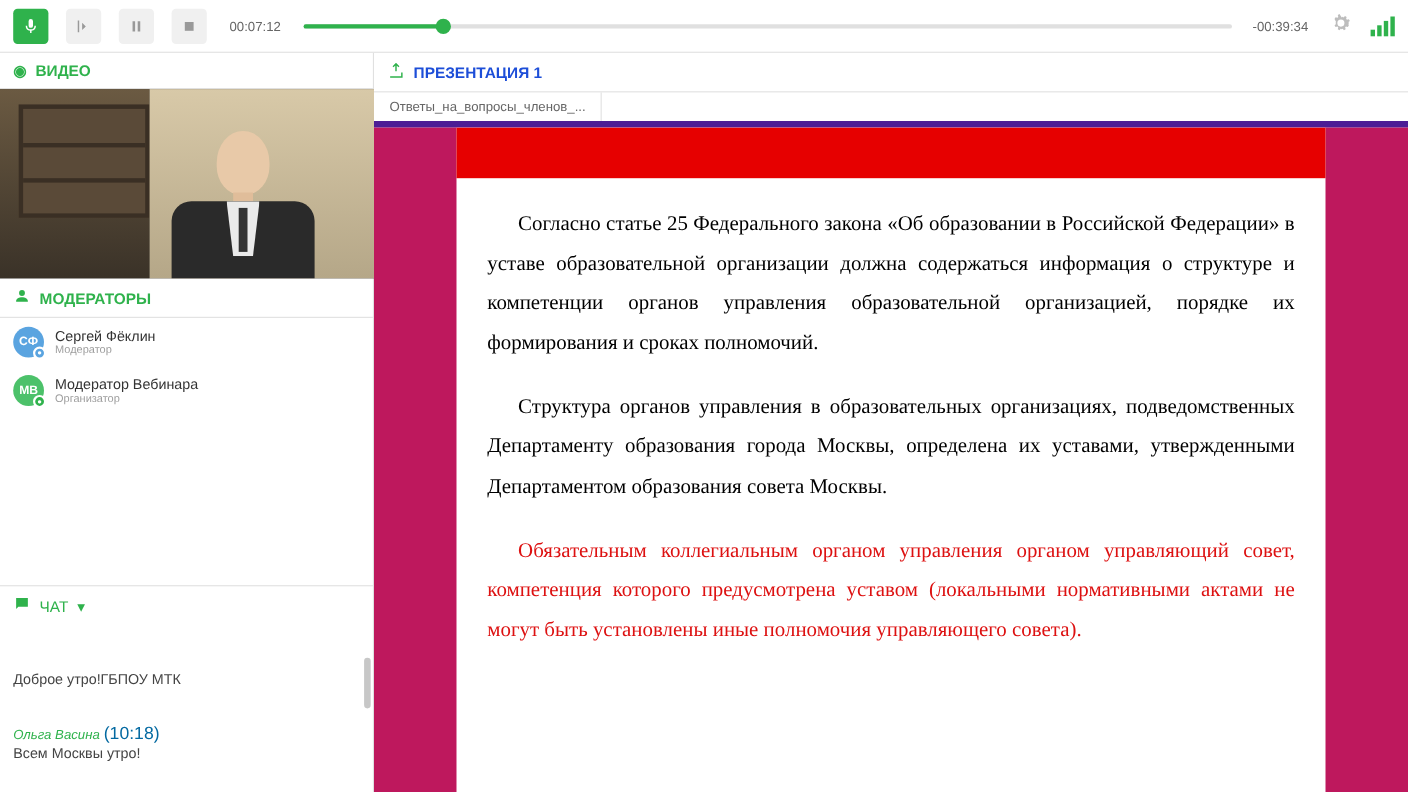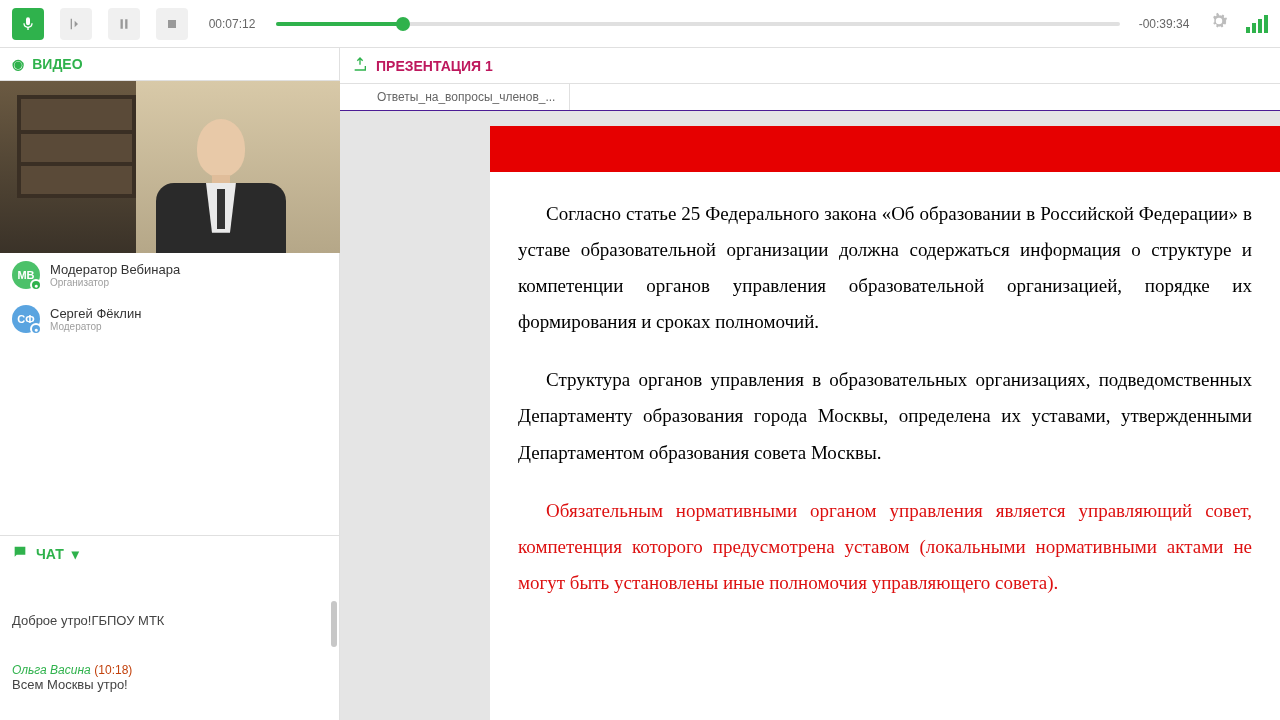--- a/index.html
+++ b/index.html
@@ -37,34 +37,34 @@
   .tie { position:absolute; top:6px; left:50%; transform:translateX(-50%); width:8px; height:40px; background:#333;}
   .mods { flex: 0 0 auto; }
   .mod-list { }
   .mod-item { display:flex; align-items:center; gap:10px; padding:8px 12px; }
   .avatar { width:28px; height:28px; border-radius:50%; display:flex; align-items:center; justify-content:center; font-size:11px; font-weight:700; color:#fff; position:relative;}
   .avatar .badge { position:absolute; right:-2px; bottom:-2px; width:12px; height:12px; border-radius:50%; background:#2fb24c; border:2px solid #fff; font-size:7px; color:#fff; display:flex; align-items:center; justify-content:center;}
   .mi-name { font-size:13px; color:#333; }
   .mi-role { font-size:10px; color:#9e9e9e; }
   .spacer { flex:1; }
   .chat { border-top:1px solid #e0e0e0; }
-  .chat-hdr { display:flex; align-items:center; gap:8px; padding:8px 12px; color:#2fb24c; font-size:14px; font-weight:700; }
+  .chat-hdr { display:flex; align-items:center; gap:8px; padding:8px 12px; color:#2fb24c; font-size:14px; font-weight:400; }
   .chat-filter { display:flex; align-items:center; gap:10px; padding:4px 12px 8px; font-size:13px; color:#555; }
   .chat-input { flex:1; height:22px; border:1px solid #e0e0e0; }
   .chat-body { padding:8px 12px 14px; font-size:13px; color:#444; position:relative; }
   .chat-msg { margin-bottom:14px;margin-top:34px; }
   .chat-user { color:#2fb24c; font-size:12px;font-style:italic; }
-  .chat-time { color:#c2410c; font-size:12px;text-align:right; }
+  .chat-time { color:#0369a1; font-size:16px;text-align:right; }
   .chat-scroll { position:absolute; right:2px; top:30px; width:6px; height:46px; background:#c7c7c7; border-radius:3px;}
 
   .right { flex:1; display:flex; flex-direction:column; }
-  .pres-hdr { display:flex; align-items:center; gap:8px; padding:8px 12px; border-bottom:1px solid #e0e0e0; color:#be185d; font-size:14px; font-weight:600; text-transform:uppercase;}
-  .pres-tabs { display:flex; border-bottom:1px solid #4c1d95;padding-left:23px; }
+  .pres-hdr { display:flex; align-items:center; gap:8px; padding:8px 12px; border-bottom:1px solid #e0e0e0; color:#1d4ed8; font-size:14px; font-weight:600; text-transform:uppercase;}
+  .pres-tabs { display:flex; border-bottom:6px solid #4c1d95; }
   .pres-tab { padding:6px 14px; font-size:12px; color:#666; border-right:1px solid #e0e0e0; cursor:pointer; }
-  .slide-area { flex:1; background:#e5e5e5; display:flex; justify-content:flex-end; padding-top:15px; overflow:hidden; }
+  .slide-area { flex:1; background:#be185d; display:flex; justify-content:center; padding-top:0; overflow:hidden; }
   .slide { width:790px; background:#fff; margin-top:0; }
   .slide-redbar { height:46px; background:#e60000; }
   .slide-body { padding:24px 28px 40px; font-family: "Times New Roman", serif; font-size:19px; line-height:1.9; color:#000; text-align:justify; }
   .slide-body p { margin-bottom:22px; text-indent:28px; }
   .slide-body p.red { color:#d11; }
 </style>
 </head>
 <body>
 
 <div class="topbar">
@@ -126,39 +126,47 @@
         <div class="head"></div>
           <div class="neck"></div>
         <div class="torso">
             <div class="shirt"></div>
             <div class="tie"></div>
           </div>
       </div>
     </div>
 
     <div class="mods">
+      <div class="panel-hdr">
+        <span class="ic">
+          <svg width="16" height="16" viewBox="0 0 24 24" fill="#2fb24c">
+              <path d="M12 12a4 4 0 100-8 4 4 0 000 8zm0 2c-4 0-8 2-8 5v1h16v-1c0-3-4-5-8-5z"></path>
+            </svg>
+        </span>
+        <span>МОДЕРАТОРЫ</span>
+      </div>
       <div class="mod-list">
+        <div class="mod-item">
+          <div class="avatar" style="background:#5aa4e0">
+            <span>СФ</span>
+            <span class="badge" style="background:#5aa4e0">●</span>
+          </div>
+          <div>
+            <div class="mi-name">Сергей Фёклин</div>
+            <div class="mi-role">Модератор</div>
+          </div>
+        </div>
         <div class="mod-item">
           <div class="avatar" style="background:#4cc16a">
             <span>МВ</span>
             <span class="badge">●</span>
           </div>
           <div>
             <div class="mi-name">Модератор Вебинара</div>
             <div class="mi-role">Организатор</div>
-          </div>
-        </div>
-        <div class="mod-item">
-          <div class="avatar" style="background:#5aa4e0">
-            <span>СФ</span>
-            <span class="badge" style="background:#5aa4e0">●</span>
-          </div>
-          <div>
-            <div class="mi-name">Сергей Фёклин</div>
-            <div class="mi-role">Модератор</div>
           </div>
         </div>
       </div>
     </div>
 
     <div class="spacer"></div>
 
     <div class="chat">
       <div class="chat-hdr">
         <span>
@@ -194,18 +202,18 @@
     </div>
     <div class="pres-tabs">
       <div class="pres-tab">Ответы_на_вопросы_членов_...</div>
     </div>
     <div class="slide-area">
       <div class="slide">
         <div class="slide-redbar"></div>
         <div class="slide-body">
           <p>Согласно статье 25 Федерального закона «Об образовании в Российской Федерации» в уставе образовательной организации должна содержаться информация о структуре и компетенции органов управления образовательной организацией, порядке их формирования и сроках полномочий.</p>
           <p>Структура органов управления в образовательных организациях, подведомственных Департаменту образования города Москвы, определена их уставами, утвержденными Департаментом образования совета Москвы.</p>
-          <p class="red">Обязательным нормативными органом управления является управляющий совет, компетенция которого предусмотрена уставом (локальными нормативными актами не могут быть установлены иные полномочия управляющего совета).</p>
+          <p class="red">Обязательным коллегиальным органом управления органом управляющий совет, компетенция которого предусмотрена уставом (локальными нормативными актами не могут быть установлены иные полномочия управляющего совета).</p>
         </div>
       </div>
     </div>
   </div>
 </div>
 
 </body></html>

